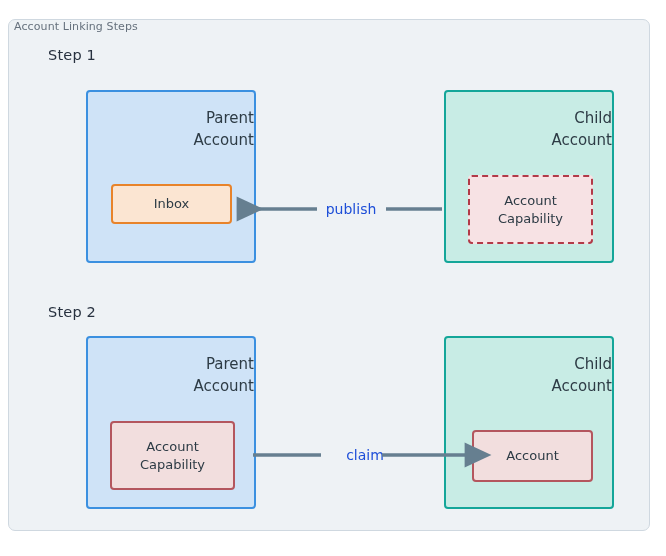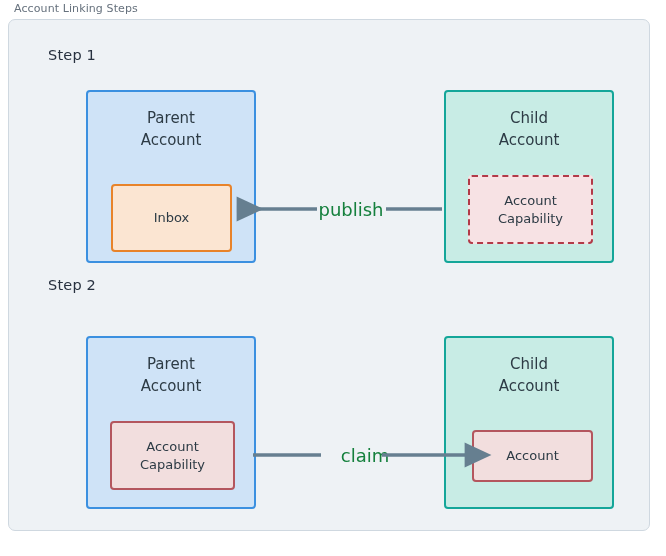--- a/index.html
+++ b/index.html
@@ -18,21 +18,21 @@
     position: relative;
     width: 666px;
     height: 556px;
     background: #ffffff;
   }
 
   
   .figure-title {
     position: absolute;
     left: 14px;
-    top: 2px;
+    top: 20px;
     font-size: 11px;
     color: #66717d;
     font-family: "DejaVu Sans", sans-serif;
     letter-spacing: 0.1px;
     background: transparent;
     z-index: 5;
     white-space: nowrap;
   }
 
   .figure-frame {
@@ -50,34 +50,34 @@
   
   .step-label {
     position: absolute;
     font-size: 14.5px;
     font-weight: normal;
     color: #27313f;
     letter-spacing: 0.2px;
     white-space: nowrap;
   }
   #step1-label { left: 48px; top: 47px; }
-  #step2-label { left: 48px; top: 277px; }
+  #step2-label { left: 48px; top: 304px; }
 
   
   .account-box {
     position: absolute;
     box-sizing: border-box;
     border-radius: 4px;
   }
   .account-box .account-title {
     position: absolute;
     left: 0;
     right: 0;
     top: 15px;
-    text-align: center;
+    text-align: right;
     font-size: 15px;
     line-height: 22px;
     color: #2d3b45;
     white-space: pre-line;
   }
 
   .parent-box {
     background: #cfe3f7;
     border: 2px solid #3b90e0;
   }
@@ -125,22 +125,22 @@
     position: absolute;
     left: 0;
     top: 0;
     width: 666px;
     height: 556px;
     pointer-events: none;
   }
 
   .edge-label {
     position: absolute;
-    font-size: 18px;
-    color: #15803d;
+    font-size: 14px;
+    color: #1d4ed8;
     background: #eef2f5;
     padding: 0 5px;
     white-space: nowrap;
     transform: translate(-50%, -50%);
     text-align: center;
   }
 </style>
 </head>
 <body>
 
@@ -148,21 +148,21 @@
 
   <div class="figure-title">Account Linking Steps</div>
 
   <div class="figure-frame"></div>
 
   <div class="step-label" id="step1-label">Step 1</div>
 
   <div class="account-box parent-box" style="left:86px; top:90px; width:170px; height:173px;">
     <div class="account-title">Parent
 Account</div>
-    <div class="inner-box box-inbox" style="left:23px; top:92px; width:121px; height:68px;">
+    <div class="inner-box box-inbox" style="left:23px; top:92px; width:121px; height:40px;">
       <span class="inner-label">Inbox</span>
     </div>
   </div>
 
   <div class="account-box child-box" style="left:444px; top:90px; width:170px; height:173px;">
     <div class="account-title">Child
 Account</div>
     <div class="inner-box box-capability-dashed" style="left:22px; top:83px; width:125px; height:69px;">
       <span class="inner-label">Account
 Capability</span>

